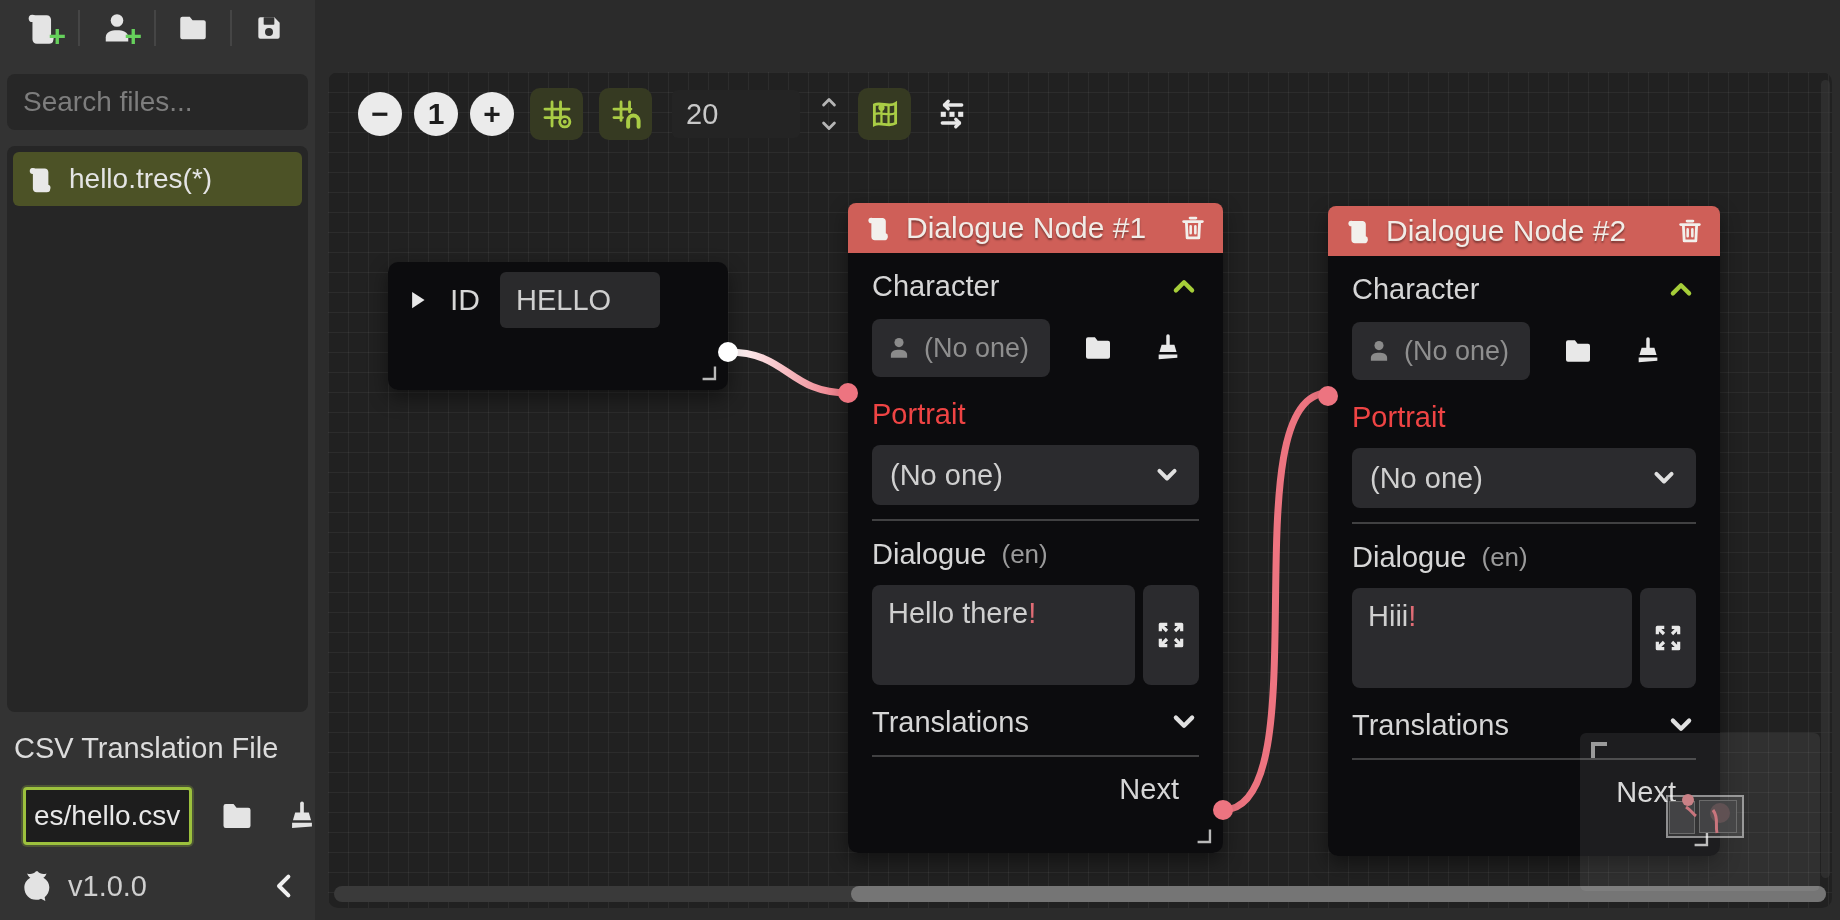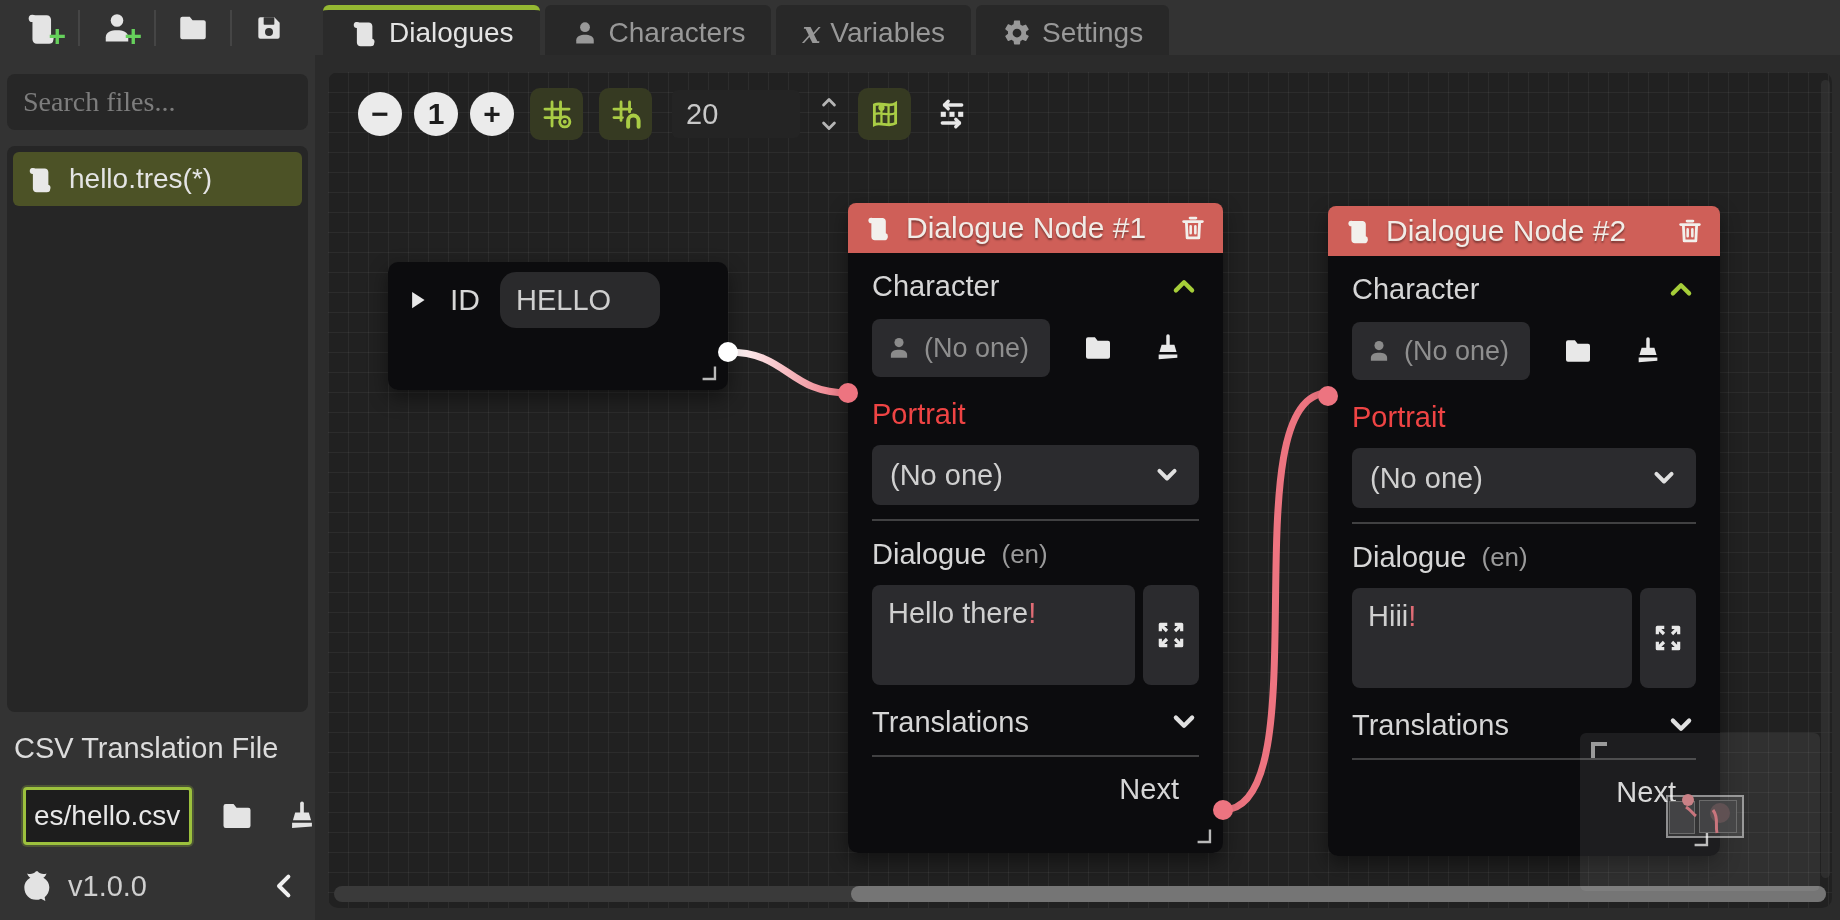--- a/index.html
+++ b/index.html
@@ -7,21 +7,21 @@
   body { font-family:"Liberation Sans", sans-serif; color:#d8d8d8; position:relative; }
   svg { display:block; }
 
   
   .sidebar { position:absolute; left:0; top:0; width:315px; height:920px; background:#333333; z-index:5; }
   .side-toolbar { height:56px; display:flex; align-items:center; padding:0 10px; }
   .tool-btn { width:62px; height:44px; display:flex; align-items:center; justify-content:center; color:#e4e4e4; cursor:pointer; position:relative; }
   .tool-sep { width:2px; height:36px; background:#454545; margin:0 6px; }
   .plus-badge { position:absolute; right:6px; bottom:4px; color:#66d05c; font-size:30px; font-weight:bold; line-height:20px; }
   .search-box { position:absolute; left:7px; top:74px; width:301px; height:56px; background:#272727; border-radius:8px; display:flex; align-items:center; padding:0 16px; }
-  .search-box input { flex:1; background:transparent; border:none; outline:none; color:#8b5cf6; font-size:28px; font-family:Liberation Serif, serif; }
+  .search-box input { flex:1; background:transparent; border:none; outline:none; color:#8b5cf6; font-size:28px; font-family:Liberation Sans, sans-serif; }
   .search-box input::placeholder { color:#7d7d7d; }
   .file-list { position:absolute; left:7px; top:146px; width:301px; height:566px; background:#262626; border-radius:8px; padding:6px; }
   .file-item { height:54px; border-radius:6px; display:flex; align-items:center; gap:14px; padding:0 12px; font-size:28px; color:#e4e4e4; cursor:pointer; }
   .file-item.selected { background:#4c5226; }
   .csv-label { position:absolute; left:14px; top:732px; font-size:29px; color:#dcdcdc; }
   .csv-row { position:absolute; left:16px; top:784px; width:315px; height:64px; display:flex; align-items:center; }
   .csv-input { margin-left:7px; width:176px; height:58px; background:#1d1d1d; border:3px solid #9cc13d; box-shadow:0 0 0 2px rgba(156,193,61,.25); border-radius:4px; display:flex; align-items:center; padding:0 8px; font-size:28px; color:#e8e8e8; white-space:nowrap; overflow:hidden; }
   .caret { display:inline-block; width:3px; height:34px; background:#fff; margin-left:1px; }
   .csv-btn { width:60px; height:50px; display:flex; align-items:center; justify-content:center; color:#e4e4e4; cursor:pointer; margin-left:4px; }
   .version-row { position:absolute; left:0; bottom:14px; width:315px; display:flex; align-items:center; padding:0 16px; gap:12px; }
@@ -81,21 +81,21 @@
   .expand-btn { width:56px; background:#2b2b2e; border-radius:8px; display:flex; align-items:center; justify-content:center; color:#e8e8e8; cursor:pointer; }
   .next-row { justify-content:flex-end; margin:12px 44px 0; height:40px; font-size:29px; color:#d6d6d6; }
   .resize-handle { position:absolute; right:8px; bottom:6px; color:#b9b9b9; cursor:nwse-resize; }
   .port { position:absolute; width:20px; height:20px; border-radius:50%; z-index:3; }
   .port-pink { background:#ed7480; }
   .port-white { background:#ffffff; }
 
   
   .start-body { display:flex; align-items:center; gap:20px; padding:10px 16px 0; }
   .start-body .idlab { font-size:30px; color:#d6d6d6; }
-  .id-input { width:160px; height:56px; background:#2a2a2c; border-radius:16px; display:flex; align-items:center; padding:0 16px; font-size:29px; color:#cfcfcf; cursor:text; }
+  .id-input { width:160px; height:56px; background:#2a2a2c; border-radius:6px; display:flex; align-items:center; padding:0 16px; font-size:29px; color:#cfcfcf; cursor:text; }
 
   
   .minimap { position:absolute; right:12px; bottom:17px; width:240px; height:158px; background:rgba(255,255,255,0.07); border-radius:6px; z-index:6; }
   .mm-grabber { position:absolute; left:8px; top:6px; color:#9a9a9a; cursor:move; }
   .mm-camera { position:absolute; left:86px; top:62px; width:78px; height:43px; border:2px solid rgba(255,255,255,0.45); background:rgba(255,255,255,0.10); }
   .mm-node { position:absolute; background:rgba(70,70,72,0.85); border:1px solid #6b6b6b; }
   .mm-wires { position:absolute; inset:0; }
 
   
   .hscroll { position:absolute; left:6px; right:6px; bottom:6px; height:16px; background:#3a3a3a; border-radius:8px; z-index:5; }
@@ -261,44 +261,20 @@
         <use href="#i-bird"></use>
       </svg>
     <span class="version-text">v1.0.0</span>
     <svg width="30" height="30" class="collapse-btn">
         <use href="#i-chev-left"></use>
       </svg>
   </div>
 </div>
 
 <div class="main">
-  <div class="tabbar">
-    <div class="tab active">
-      <svg width="30" height="30" class="ticon">
-          <use href="#i-scroll"></use>
-        </svg>
-      <span>Dialogues</span>
-    </div>
-    <div class="tab">
-      <svg width="28" height="28" class="ticon">
-          <use href="#i-person"></use>
-        </svg>
-      <span>Characters</span>
-    </div>
-    <div class="tab">
-      <span class="var-x">x</span>
-      <span>Variables</span>
-    </div>
-    <div class="tab">
-      <svg width="30" height="30" class="ticon">
-          <use href="#i-gear"></use>
-        </svg>
-      <span>Settings</span>
-    </div>
-  </div>
 
   <div class="graph">
 
     <svg class="gwires" width="1512" height="836">
       <defs>
         <linearGradient id="wire1" x1="400" y1="0" x2="520" y2="0" gradientUnits="userSpaceOnUse">
           <stop offset="0" stop-color="#ffffff"></stop>
           <stop offset="1" stop-color="#ed7480"></stop>
         </linearGradient>
       </defs>

